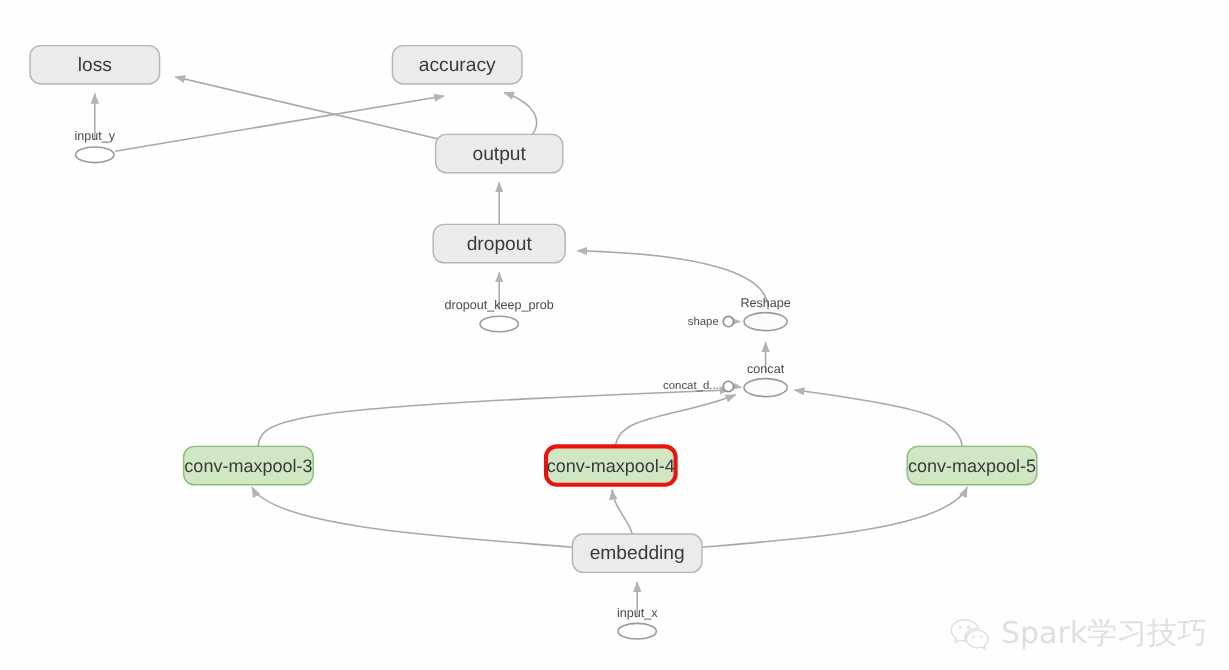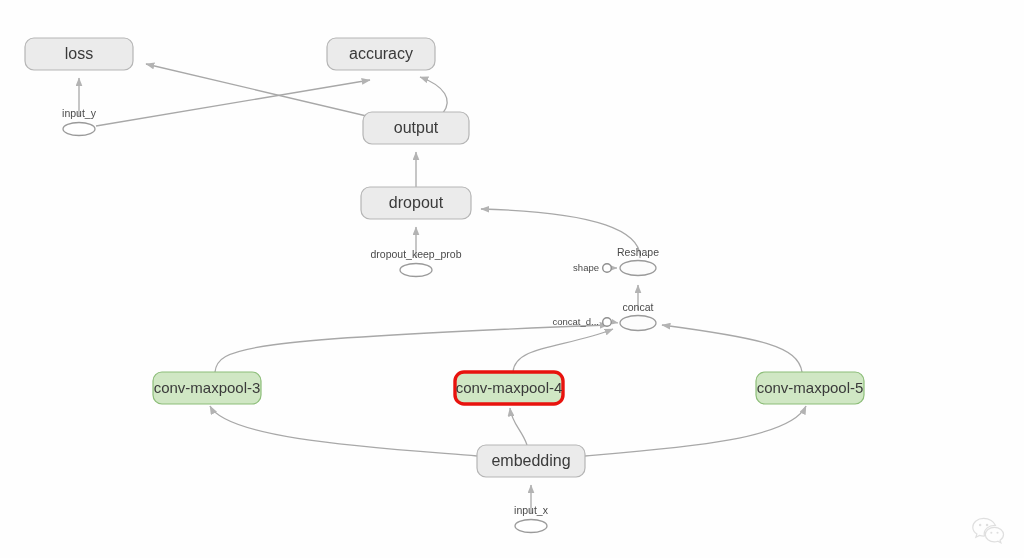--- a/index.html
+++ b/index.html
@@ -246,13 +246,14 @@
     <path d="M15,3 C7.3,3 1,8.1 1,14.4 c0,3.6 2.1,6.8 5.3,8.9 l-1.3,4.1 l4.7,-2.4 c1.7,0.5 3.5,0.8 5.3,0.8
              c0.4,0 0.8,0 1.2,-0.1 c-0.3,-0.9 -0.4,-1.8 -0.4,-2.8 c0,-6 5.9,-10.8 13.2,-10.8 c0.5,0 0.9,0 1.4,0.1
              C28.6,7 22.4,3 15,3 Z" fill="none" stroke="#9a9a9a" stroke-width="1.6"></path>
     <circle cx="10.5" cy="11.5" r="1.6" fill="#9a9a9a"></circle>
     <circle cx="19.5" cy="11.5" r="1.6" fill="#9a9a9a"></circle>
     <path d="M29,14.5 c-6.5,0 -11.8,4.2 -11.8,9.4 c0,5.2 5.3,9.4 11.8,9.4 c1.5,0 3,-0.2 4.4,-0.7 l4,2 l-1.1,-3.4
              c2.7,-1.7 4.5,-4.4 4.5,-7.3 C40.8,18.7 35.5,14.5 29,14.5 Z" fill="none" stroke="#9a9a9a" stroke-width="1.6"></path>
     <circle cx="25" cy="21.5" r="1.35" fill="#9a9a9a"></circle>
     <circle cx="33" cy="21.5" r="1.35" fill="#9a9a9a"></circle>
   </svg>
+  <span class="wm-text">Spark学习技巧</span>
 </div>
 
 </body></html>

